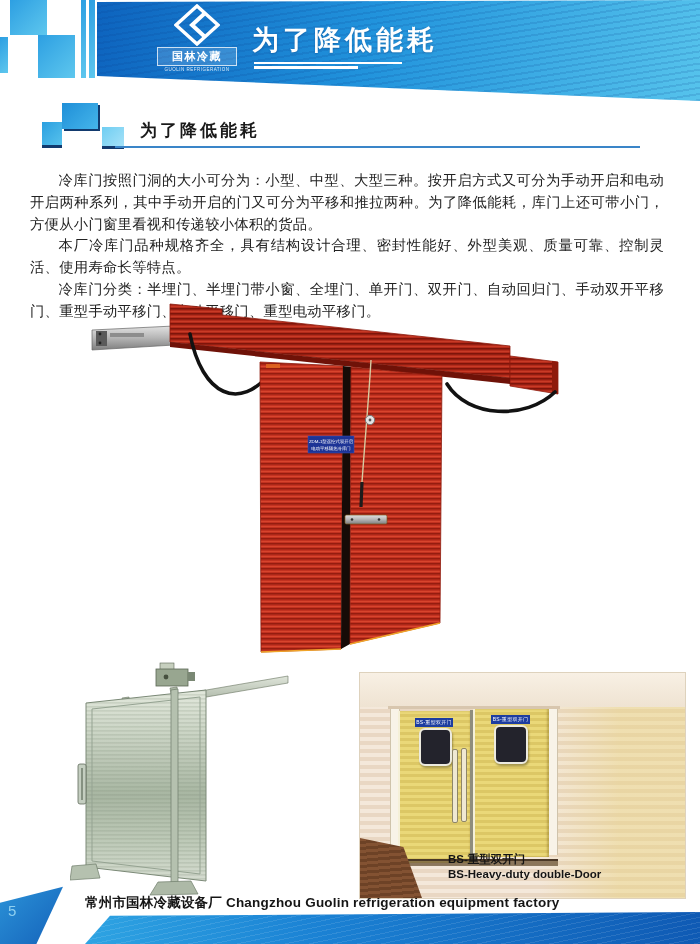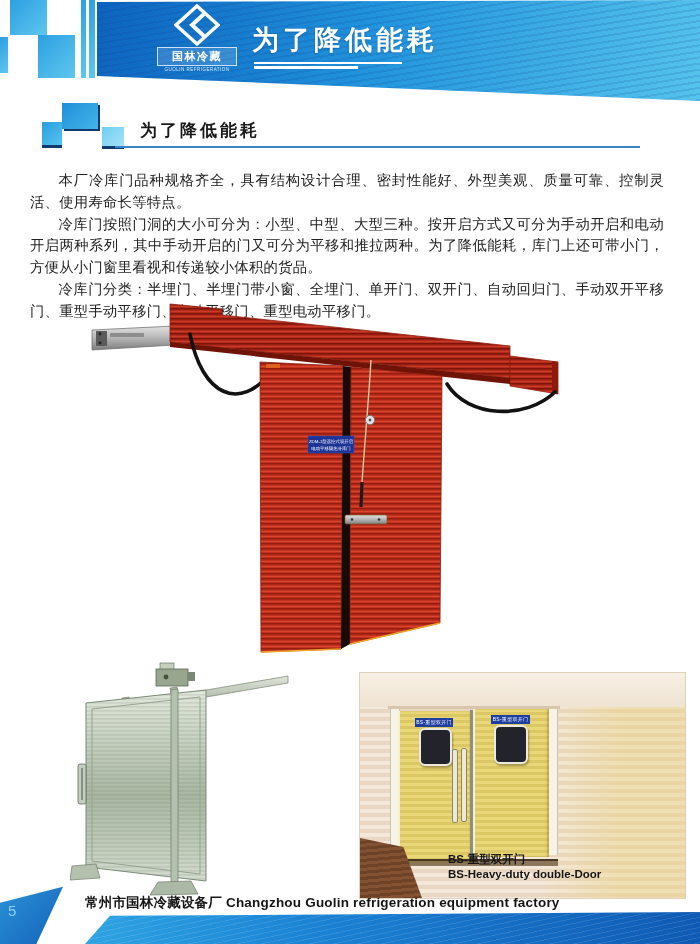--- a/index.html
+++ b/index.html
@@ -121,22 +121,22 @@
 
   <div>
     <div class="sq s-big"></div>
     <div class="sq s-left"></div>
     <div class="sq s-small"></div>
     <div class="sec-title">为了降低能耗</div>
     <div class="sec-underline"></div>
   </div>
 
   <div class="copy">
+    <p>冷库门按照门洞的大小可分为：小型、中型、大型三种。按开启方式又可分为手动开启和电动开启两种系列，其中手动开启的门又可分为平移和推拉两种。为了降低能耗，库门上还可带小门，方便从小门窗里看视和传递较小体积的货品。</p>
     <p>本厂冷库门品种规格齐全，具有结构设计合理、密封性能好、外型美观、质量可靠、控制灵活、使用寿命长等特点。</p>
-    <p>冷库门按照门洞的大小可分为：小型、中型、大型三种。按开启方式又可分为手动开启和电动开启两种系列，其中手动开启的门又可分为平移和推拉两种。为了降低能耗，库门上还可带小门，方便从小门窗里看视和传递较小体积的货品。</p>
     <p>冷库门分类：半埋门、半埋门带小窗、全埋门、单开门、双开门、自动回归门、手动双开平移门、重型手动平移门、电动平移门、重型电动平移门。</p>
   </div>
 
   <svg class="red-door-svg" width="480" height="360" viewBox="0 0 480 360">
     <defs>
       <pattern id="rs" width="6" height="5" patternUnits="userSpaceOnUse">
         <rect width="6" height="5" fill="#c23120"></rect>
         <rect y="1" width="6" height=".8" fill="#de4a30"></rect>
         <rect y="3" width="6" height="1.5" fill="#951d0f"></rect>
       </pattern>

